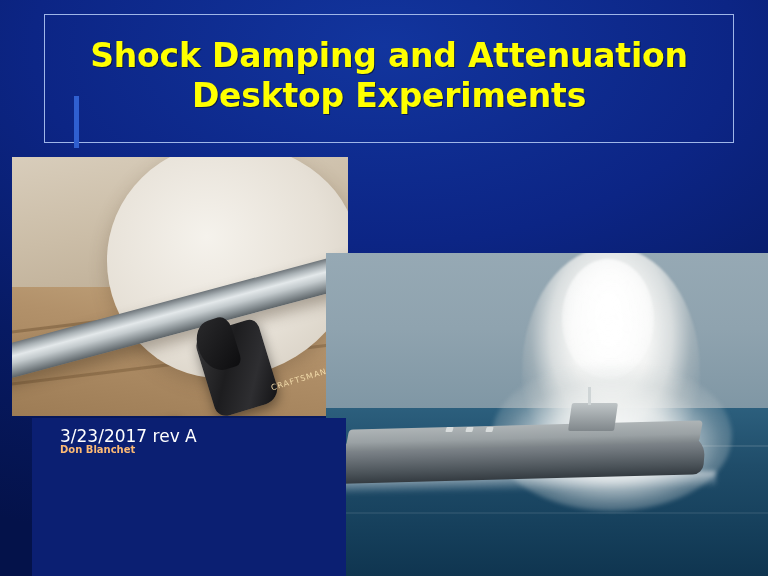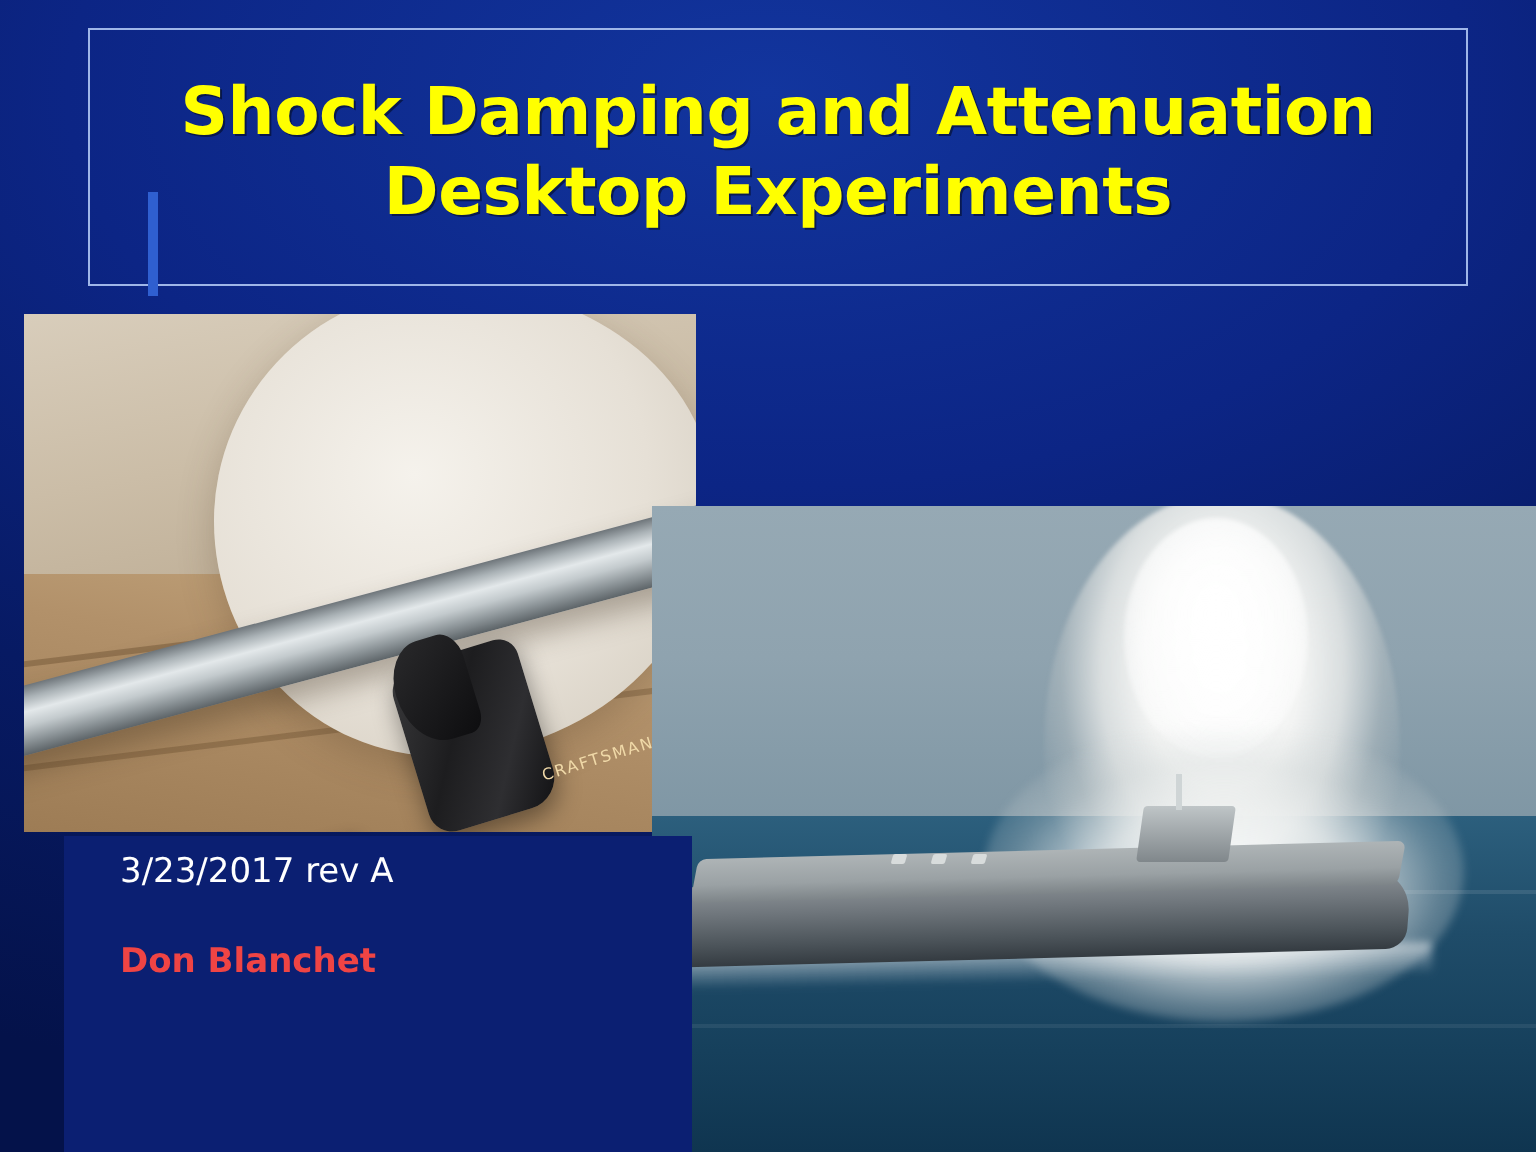--- a/index.html
+++ b/index.html
@@ -264,23 +264,23 @@
   }
   #info-date {
     position: absolute;
     left: 28px; top: 8px;
     color: #ffffff;
     font-size: 17px;
     font-family: "DejaVu Sans", sans-serif;
   }
   #info-lines {
     position: absolute;
-    left: 28px; top: 54px;
-    color: #ef4444;
-    font-size: 17px;
+    left: 28px; top: 22px;
+    color: #fdba74;
+    font-size: 10px;
     font-weight: bold;
     line-height: 19px;
     font-family: "DejaVu Sans", sans-serif;
   }
 </style>
 </head>
 <body>
 
 <div id="slide">
 

